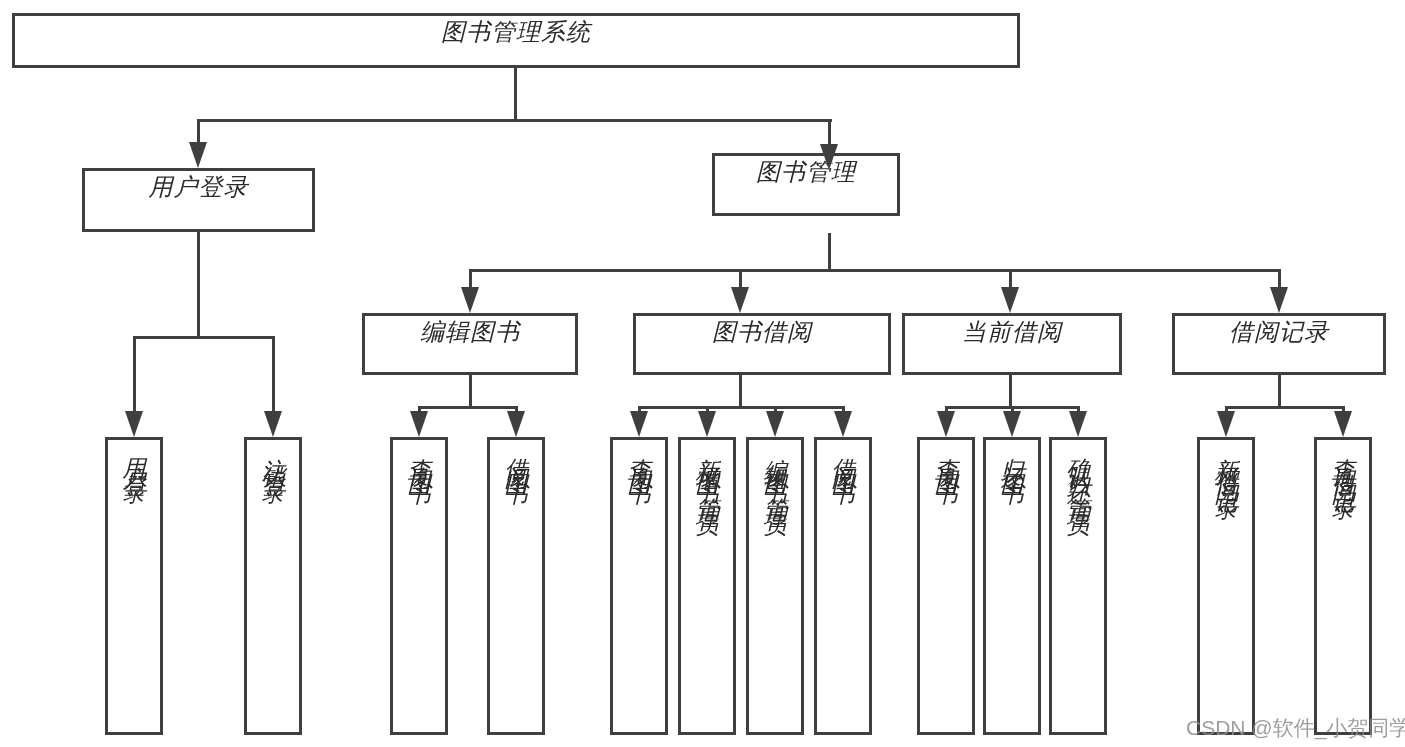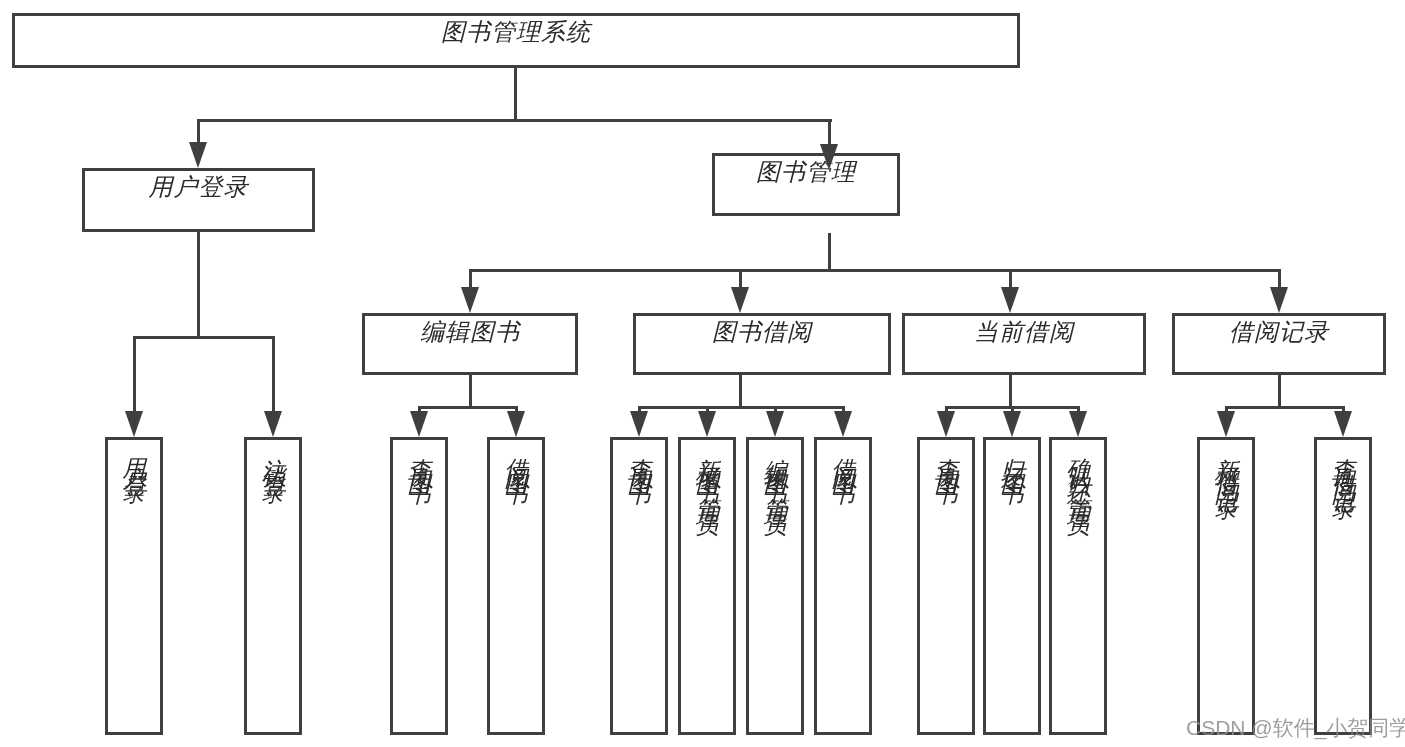--- a/index.html
+++ b/index.html
@@ -67,21 +67,21 @@
   <div class="box" style="left:712px;top:153px;width:188px;height:63px;">
     <span class="hlabel">图书管理</span>
   </div>
 
   <div class="box" style="left:362px;top:313px;width:216px;height:62px;">
     <span class="hlabel">编辑图书</span>
   </div>
   <div class="box" style="left:633px;top:313px;width:258px;height:62px;">
     <span class="hlabel">图书借阅</span>
   </div>
-  <div class="box" style="left:902px;top:313px;width:244px;height:62px;">
+  <div class="box" style="left:902px;top:313px;width:220px;height:62px;">
     <span class="hlabel">当前借阅</span>
   </div>
   <div class="box" style="left:1172px;top:313px;width:214px;height:62px;">
     <span class="hlabel">借阅记录</span>
   </div>
 
   <div class="box leaf" style="left:105px;">
     <span class="vtext">用户登录</span>
   </div>
   <div class="box leaf" style="left:244px;">

